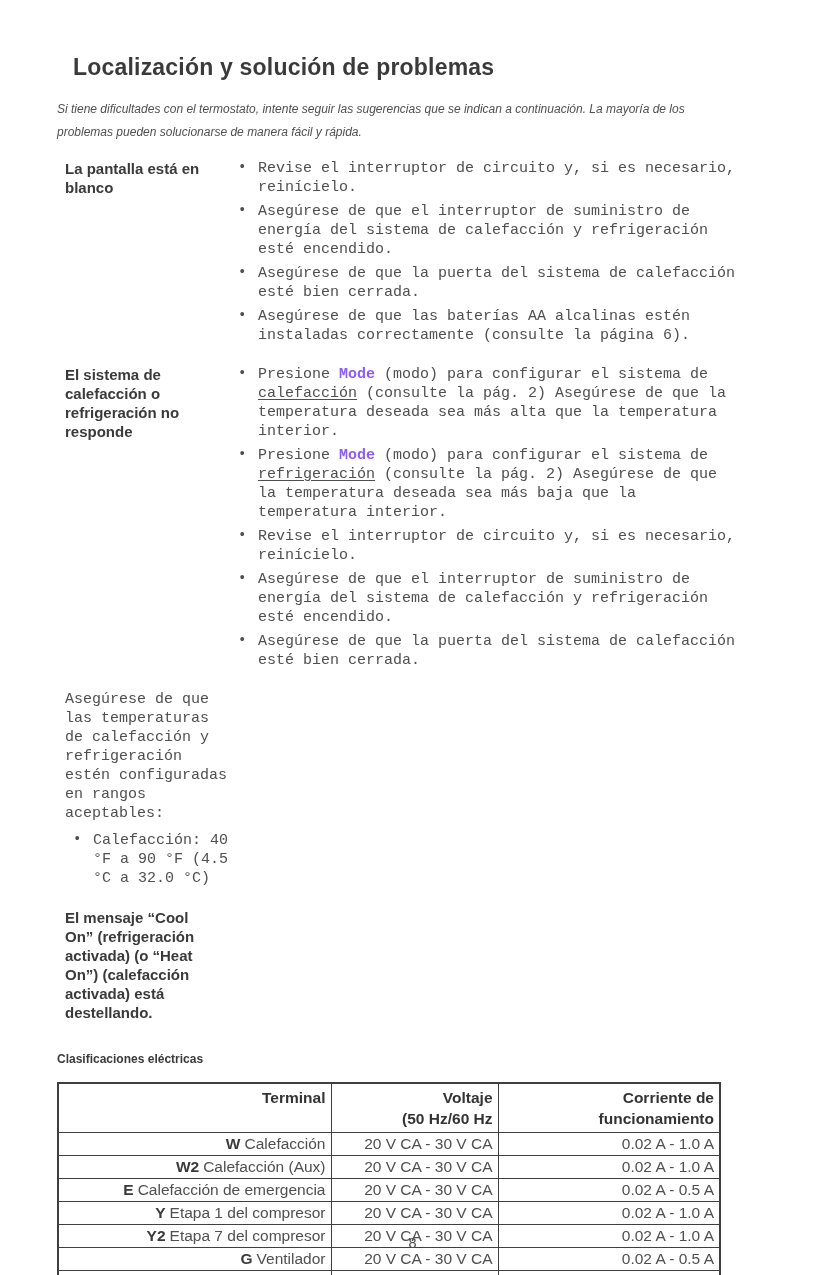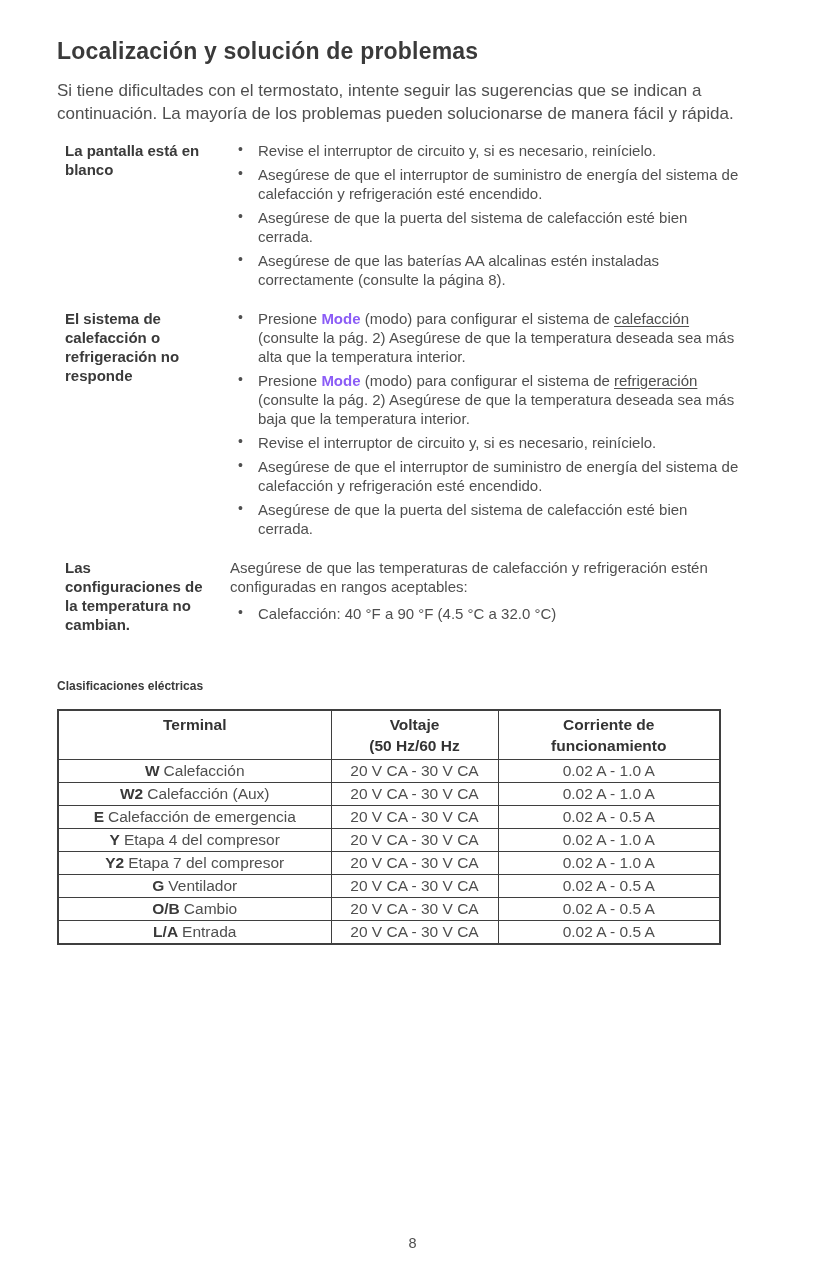--- a/index.html
+++ b/index.html
@@ -8,49 +8,50 @@
     position: relative;
     width: 825px;
     height: 1275px;
     margin: 0 auto;
     background: #ffffff;
     font-family: "Liberation Sans", "DejaVu Sans", sans-serif;
     color: #4f4f4f;
     overflow: hidden;
   }
   h1.title {
-    margin: 0;
+    margin: 16px;
     padding: 36px 57px 0 57px;
     font-size: 23px;
     line-height: 30px;
     font-weight: bold;
     color: #3a3a3a;
     letter-spacing: 0.2px;
   }
   p.intro {
     margin: 14px 70px 11px 57px;
     max-width: 684px;
-    font-size: 17px;
+    font-size: 12px;
     line-height: 22.5px;
     color: #4f4f4f;
+    font-style: italic;
   }
   .trouble { margin: 16px 85px 0 65px; }
   .trow {
     display: grid;
     grid-template-columns: 165px 1fr;
     margin-bottom: 15px;
   }
   .tlabel {
     font-weight: bold;
     font-size: 15px;
     line-height: 19px;
     color: #3a3a3a;
     max-width: 142px;
   }
-  .tcontent { font-size: 15px; line-height: 19px; color: #4f4f4f; }
+  .tcontent { font-size: 15px; line-height: 19px; color: #4f4f4f; font-family: Liberation Mono, monospace; }
   .cintro { margin: 0 0 8px 0; }
   ul.blist { list-style: none; margin: 0; padding: 0; }
   ul.blist li {
     position: relative;
     padding-left: 28px;
     margin-bottom: 5px;
   }
   ul.blist li::before {
     content: "\2022";
     position: absolute;
@@ -73,21 +74,21 @@
     width: 662px;
     border-collapse: collapse;
     table-layout: fixed;
     border: 2px solid #3f3f3f;
   }
   table.ratings col.c1 { width: 273px; }
   table.ratings col.c2 { width: 167px; }
   table.ratings col.c3 { width: 222px; }
   table.ratings th, table.ratings td {
     border: 1px solid #3f3f3f;
-    text-align: center;
+    text-align: right;
     vertical-align: top;
     padding: 1px 5px 2px 5px;
     font-size: 15.5px;
     overflow: hidden;
     white-space: nowrap;
   }
   table.ratings th {
     font-weight: bold;
     color: #333333;
     line-height: 21px;
@@ -116,49 +117,49 @@
 
   <div class="trouble">
 
     <div class="trow">
       <div class="tlabel">La pantalla está en blanco</div>
       <div class="tcontent">
         <ul class="blist">
           <li>Revise el interruptor de circuito y, si es necesario, reinícielo.</li>
           <li>Asegúrese de que el interruptor de suministro de energía del sistema de calefacción y refrigeración esté encendido.</li>
           <li>Asegúrese de que la puerta del sistema de calefacción esté bien cerrada.</li>
-          <li>Asegúrese de que las baterías AA alcalinas estén instaladas correctamente (consulte la página 8).</li>
+          <li>Asegúrese de que las baterías AA alcalinas estén instaladas correctamente (consulte la página 6).</li>
         </ul>
       </div>
     </div>
 
     <div class="trow">
       <div class="tlabel">El sistema de calefacción o refrigeración no responde</div>
       <div class="tcontent">
         <ul class="blist">
           <li><span>Presione </span><span class="bold">Mode</span><span> (modo) para configurar el sistema de </span><span class="uline">calefacción</span><span> (consulte la pág. 2) Asegúrese de que la temperatura deseada sea más alta que la temperatura interior.</span></li>
           <li><span>Presione </span><span class="bold">Mode</span><span> (modo) para configurar el sistema de </span><span class="uline">refrigeración</span><span> (consulte la pág. 2) Asegúrese de que la temperatura deseada sea más baja que la temperatura interior.</span></li>
           <li>Revise el interruptor de circuito y, si es necesario, reinícielo.</li>
           <li>Asegúrese de que el interruptor de suministro de energía del sistema de calefacción y refrigeración esté encendido.</li>
           <li>Asegúrese de que la puerta del sistema de calefacción esté bien cerrada.</li>
         </ul>
       </div>
     </div>
 
     <div class="trow">
-      <div class="tlabel">Las configuraciones de la temperatura no cambian.</div>
       <div class="tcontent">
         <p class="cintro">Asegúrese de que las temperaturas de calefacción y refrigeración estén configuradas en rangos aceptables:</p>
         <ul class="blist">
           <li>Calefacción: 40 °F a 90 °F (4.5 °C a 32.0 °C)</li>
         </ul>
       </div>
     </div>
 
     <div class="trow">
+      <div class="tlabel">El mensaje “Cool On” (refrigeración activada) (o “Heat On”) (calefacción activada) está destellando.</div>
     </div>
 
   </div>
 
   <h2 class="section">Clasificaciones eléctricas</h2>
 
   <table class="ratings">
     <colgroup>
         <col class="c1">
         <col class="c2">
@@ -189,21 +190,21 @@
         <td><span class="tcode">W2</span><span>Calefacción (Aux)</span></td>
         <td>20 V CA - 30 V CA</td>
         <td>0.02 A - 1.0 A</td>
       </tr>
       <tr>
         <td><span class="tcode">E</span><span>Calefacción de emergencia</span></td>
         <td>20 V CA - 30 V CA</td>
         <td>0.02 A - 0.5 A</td>
       </tr>
       <tr>
-        <td><span class="tcode">Y</span><span>Etapa 4 del compresor</span></td>
+        <td><span class="tcode">Y</span><span>Etapa 1 del compresor</span></td>
         <td>20 V CA - 30 V CA</td>
         <td>0.02 A - 1.0 A</td>
       </tr>
       <tr>
         <td><span class="tcode">Y2</span><span>Etapa 7 del compresor</span></td>
         <td>20 V CA - 30 V CA</td>
         <td>0.02 A - 1.0 A</td>
       </tr>
       <tr>
         <td><span class="tcode">G</span><span>Ventilador</span></td>

